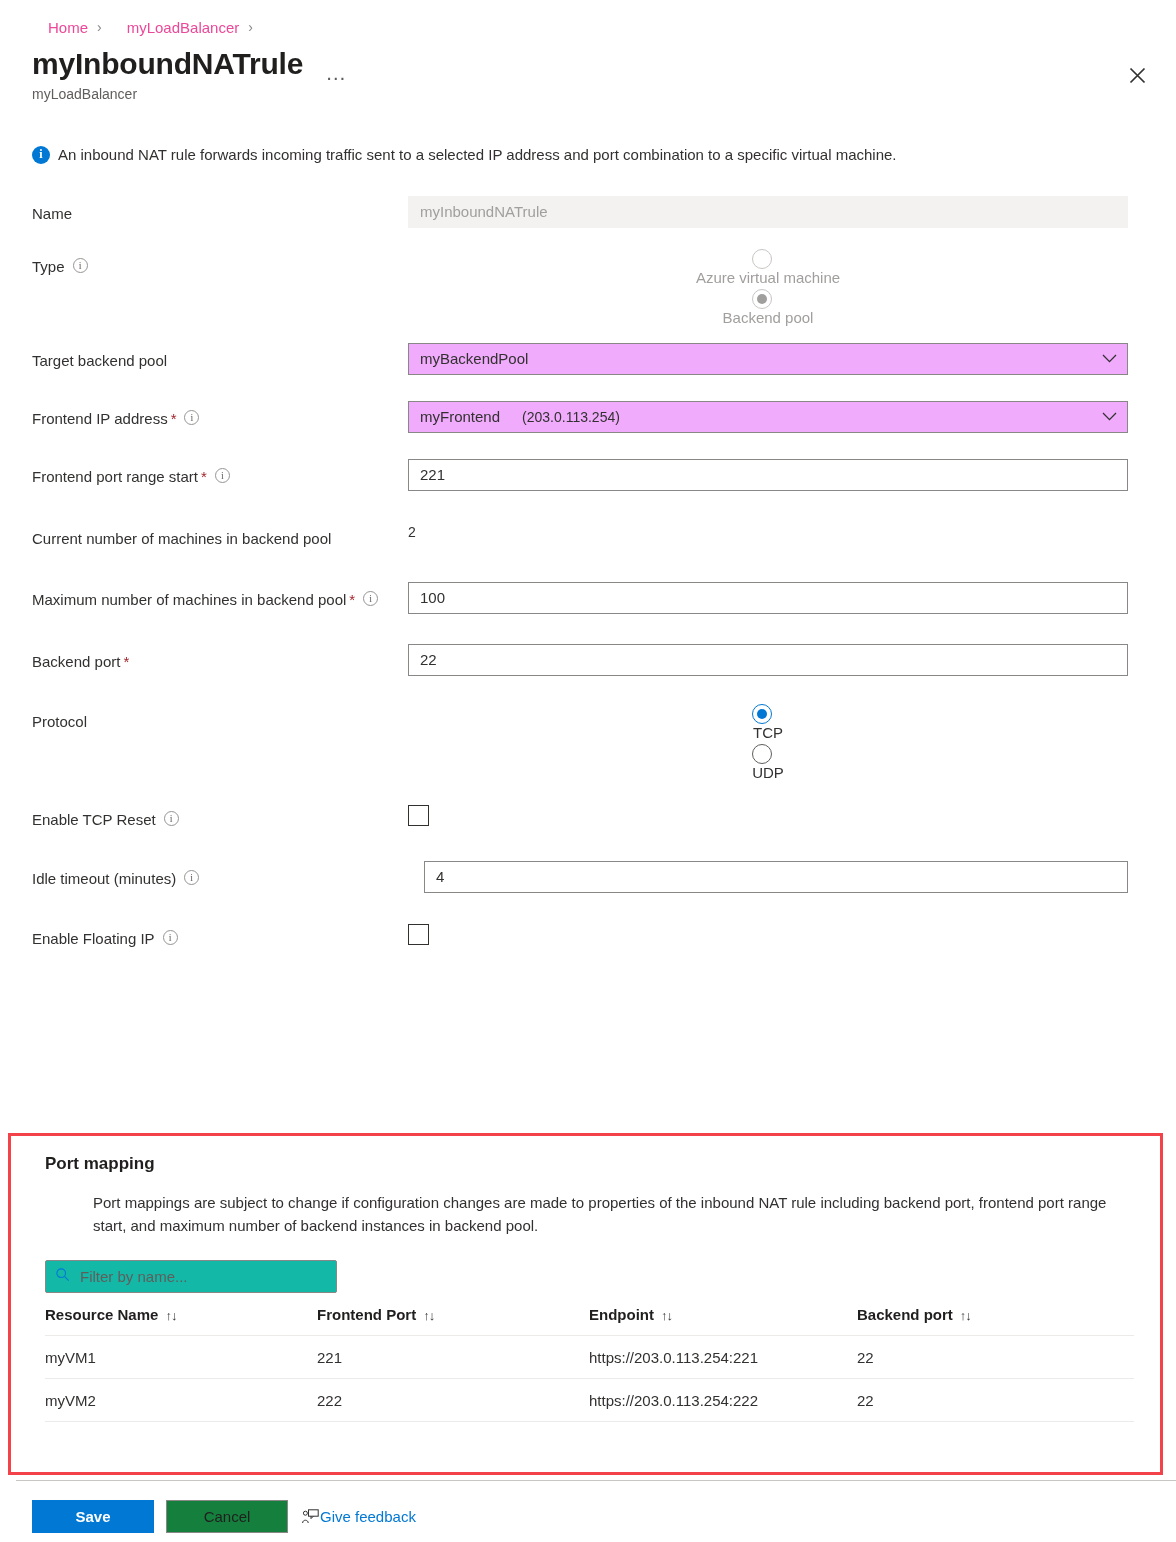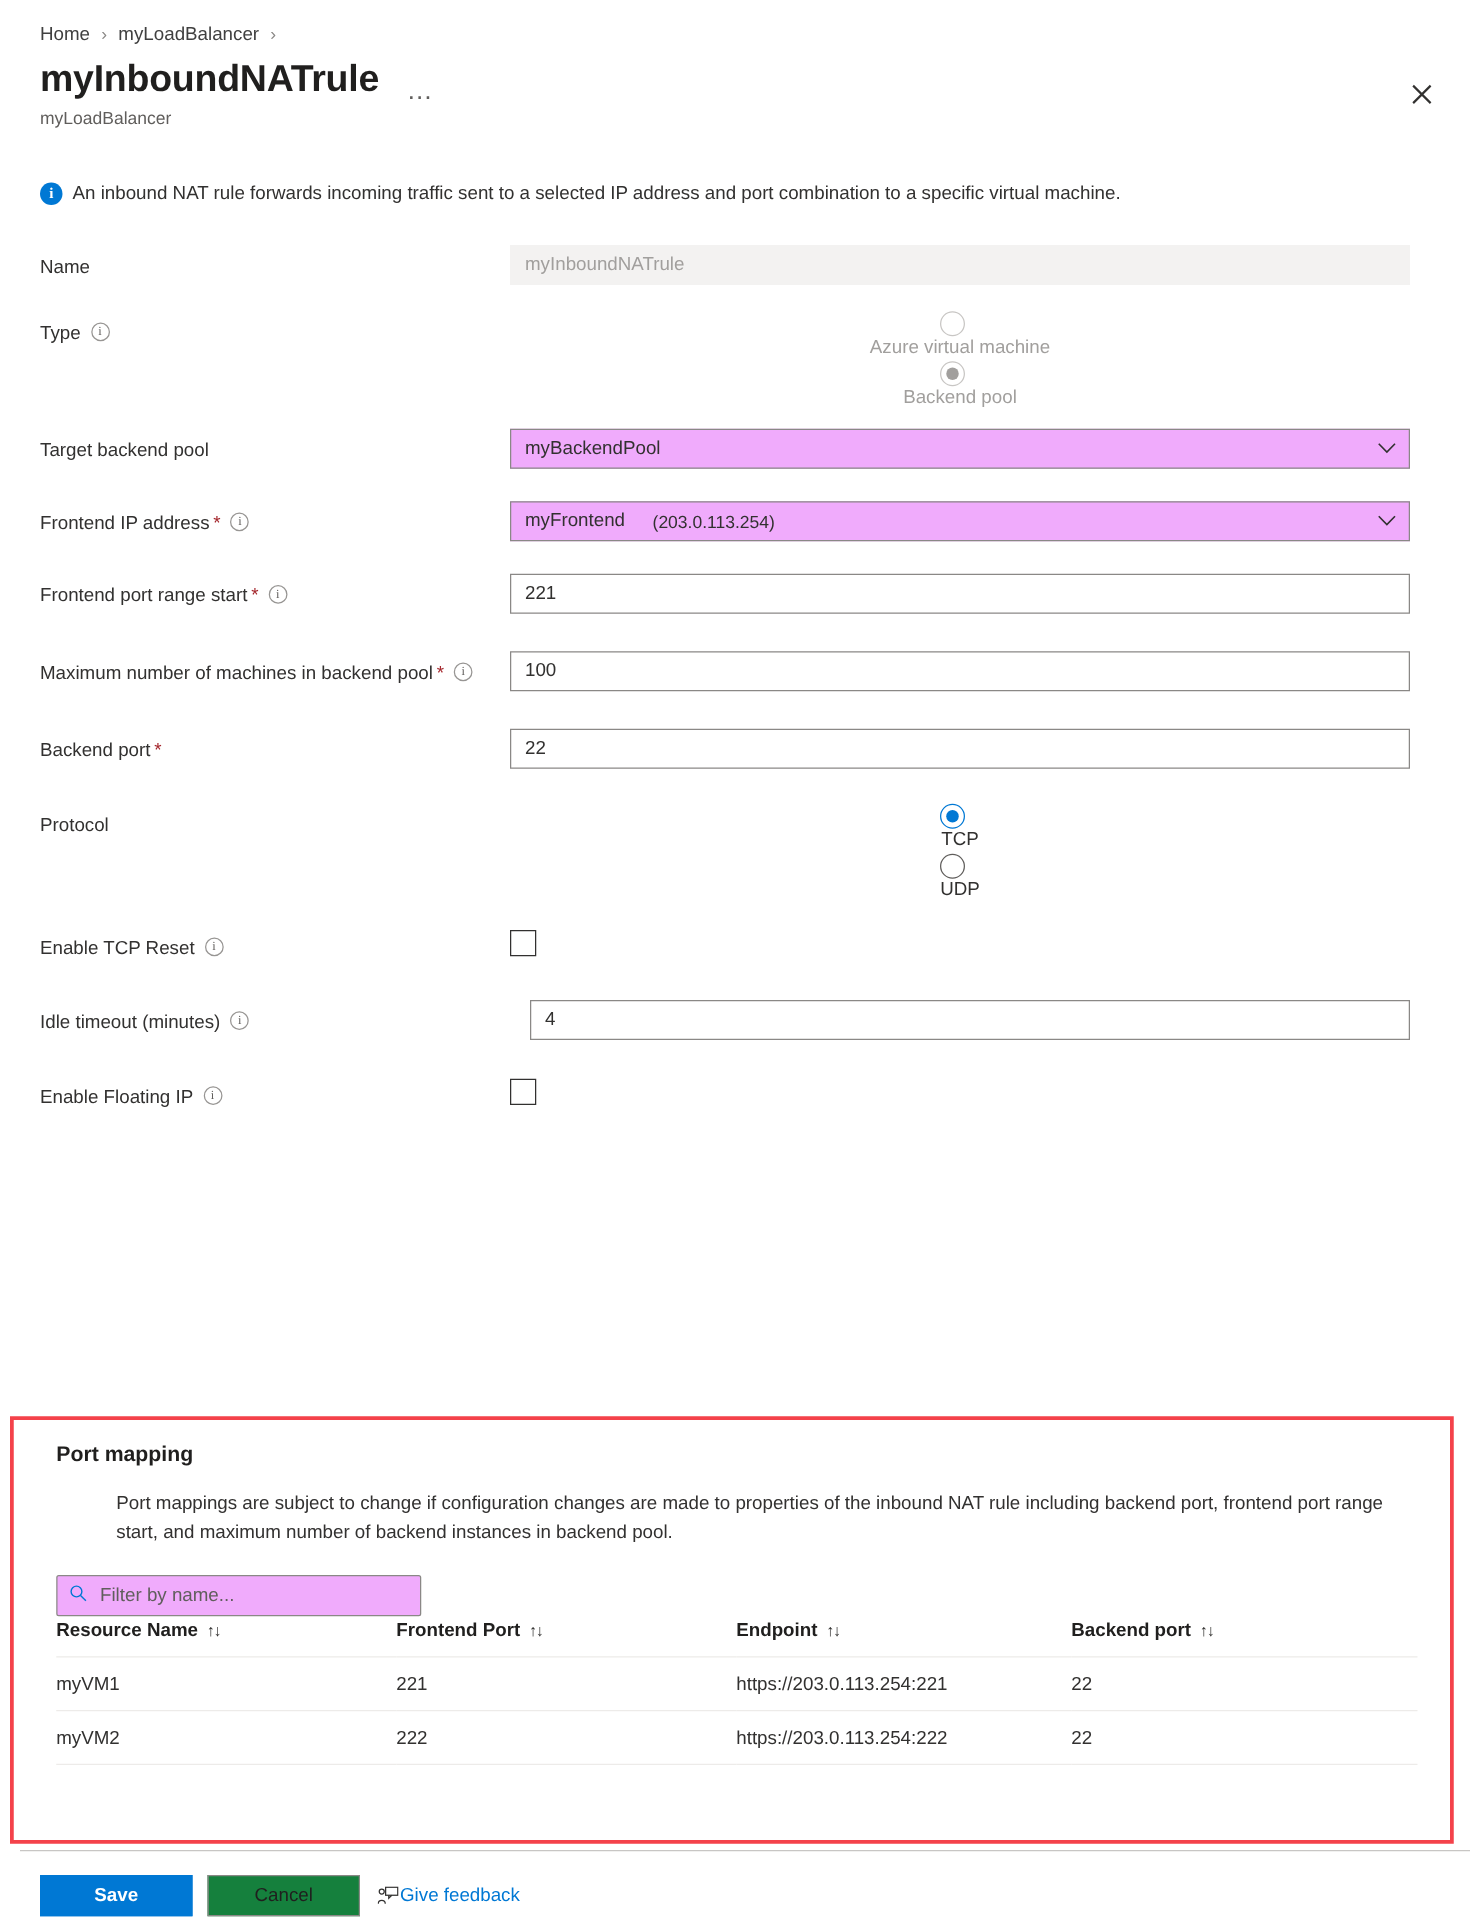--- a/index.html
+++ b/index.html
@@ -19,23 +19,24 @@
 
   
   .breadcrumb {
     display: flex;
     align-items: center;
     padding: 14px 0 0 32px;
     font-size: 15px;
     height: 40px;
   }
   .crumb-link {
-    color: #404040;
+    color: #ec4899;
     text-decoration: none;
     cursor: pointer;
+    margin-left: 16px;
   }
   .crumb-sep {
     color: #8a8886;
     margin: 0 9px;
     font-size: 14px;
     display: inline-block;
   }
 
   
   .title-row {
@@ -254,22 +255,22 @@
     margin-left: 48px;
   }
   .filter-box {
     width: 292px;
     height: 33px;
     border: 1px solid #8a8886;
     border-radius: 2px;
     display: flex;
     align-items: center;
     padding: 0 9px;
-    margin-bottom: 1px;
-    background: #f0abfc;
+    margin-bottom: 11px;
+    background: #14b8a6;
   }
   .filter-input {
     border: 0; outline: 0;
     font-family: "Liberation Sans", sans-serif;
     font-size: 15px;
     color: #323130;
     background: transparent;
     width: 100%;
     margin-left: 8px;
   }
@@ -449,20 +450,28 @@
     <div class="label">
       <span class="label-text">Frontend port range start</span>
       <span class="req">*</span>
       <span class="info-i">i</span>
     </div>
     <div class="field">
       <div class="input">221</div>
     </div>
   </div>
 
+  <div class="row" style="margin-bottom:32px;">
+    <div class="label" style="width:376px;flex:0 0 376px;padding-right:10px;">
+      <span class="label-text">Current number of machines in backend pool</span>
+    </div>
+    <div class="field">
+      <div class="static-value">2</div>
+    </div>
+  </div>
 
   <div class="row" style="margin-bottom:30px;">
     <div class="label" style="padding-right:26px;">
       <span class="label-text">Maximum number of machines in backend pool</span>
       <span class="req">*</span>
       <span class="info-i">i</span>
     </div>
     <div class="field">
       <div class="input">100</div>
     </div>

